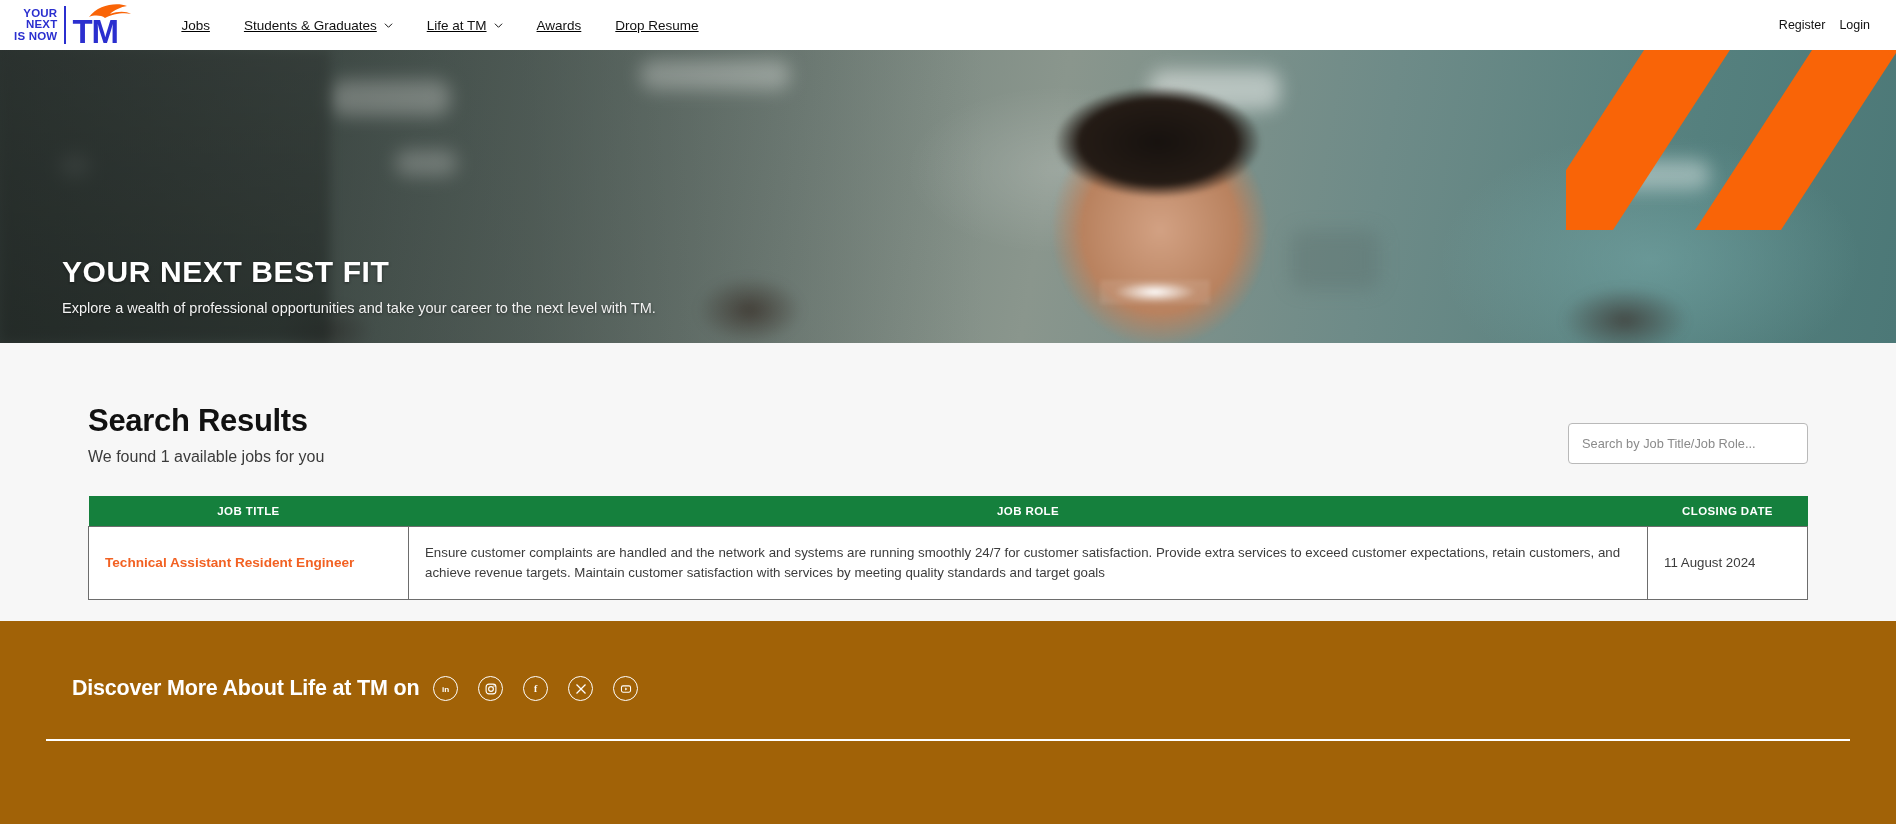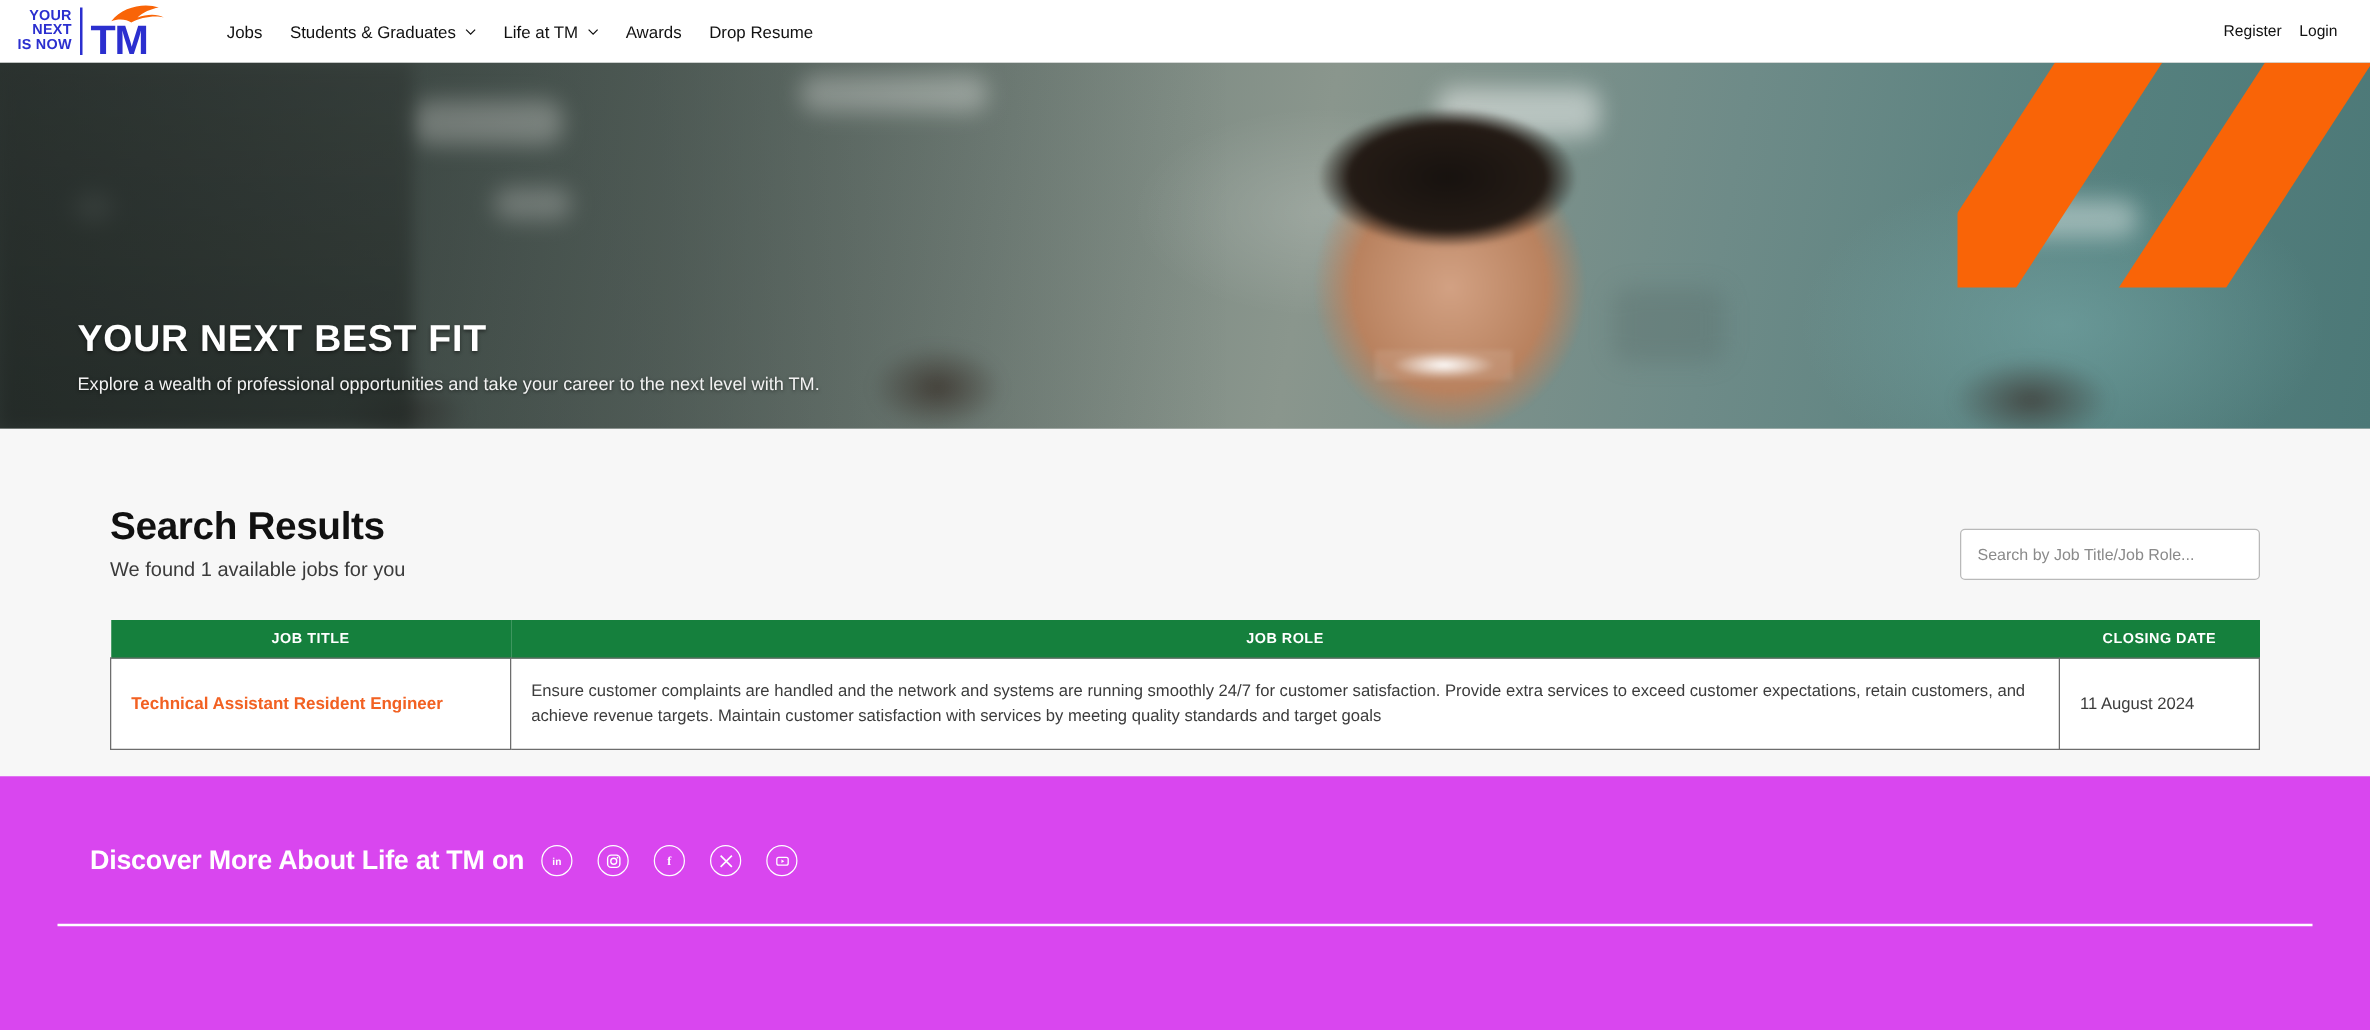--- a/index.html
+++ b/index.html
@@ -31,21 +31,21 @@
     padding-right: 7px;
   }
   .logo-div { width: 2px; height: 38px; background: #2b2fcf; }
   .logo-tm-wrap { position: relative; margin-left: 6px; width: 62px; height: 42px; }
   .logo-swoosh { position: absolute; top: -1px; left: 16px; }
   .logo-tm {
     position: absolute; bottom: -1px; left: 0;
     font-weight: bold; font-size: 33px; line-height: 30px;
     color: #2b2fcf; letter-spacing: -1px;
   }
-  .navlinks { display: flex; align-items: center; gap: 0; }
+  .navlinks { display: flex; align-items: center; gap: 12px; text-decoration: underline; }
   .navlink {
     font-size: 13.5px; color: #111111; padding: 6px 11px;
     cursor: pointer; white-space: nowrap; display: flex;
     align-items: center; gap: 7px;
   }
   .chev { display: inline-block; width: 9px; height: 9px; }
   .nav-right { margin-left: auto; display: flex; align-items: center; gap: 10px; }
   .nav-right .navlink { font-size: 12.5px; padding: 6px 2px; text-align: center; }
 
   
@@ -113,21 +113,21 @@
     padding: 16px 16px; font-size: 13.3px; color: #3c3c3c; line-height: 20px;
   }
   td.c-title { text-align: left; padding-left: 12px; }
   .job-link {
     color: #f26122; font-weight: bold; font-size: 13.6px;
     text-decoration: none; cursor: pointer;
   }
   td.c-date { font-size: 13.3px; color: #3c3c3c; }
 
   
-  .footer { background: #d946ef; height: 203px; position: relative; }
+  .footer { background: #a16207; height: 203px; position: relative; }
   .footer-top { display: flex; align-items: center; padding: 55px 0 0 72px; }
   .footer-title {
     font-size: 21.5px; font-weight: bold; color: #ffffff; letter-spacing: -.2px;
     margin-right: 14px;
   }
   .socials { display: flex; align-items: center; gap: 20px; }
   .social {
     width: 25px; height: 25px; border: 1.4px solid #ffffff; border-radius: 50%;
     display: flex; align-items: center; justify-content: center; cursor: pointer;
   }

